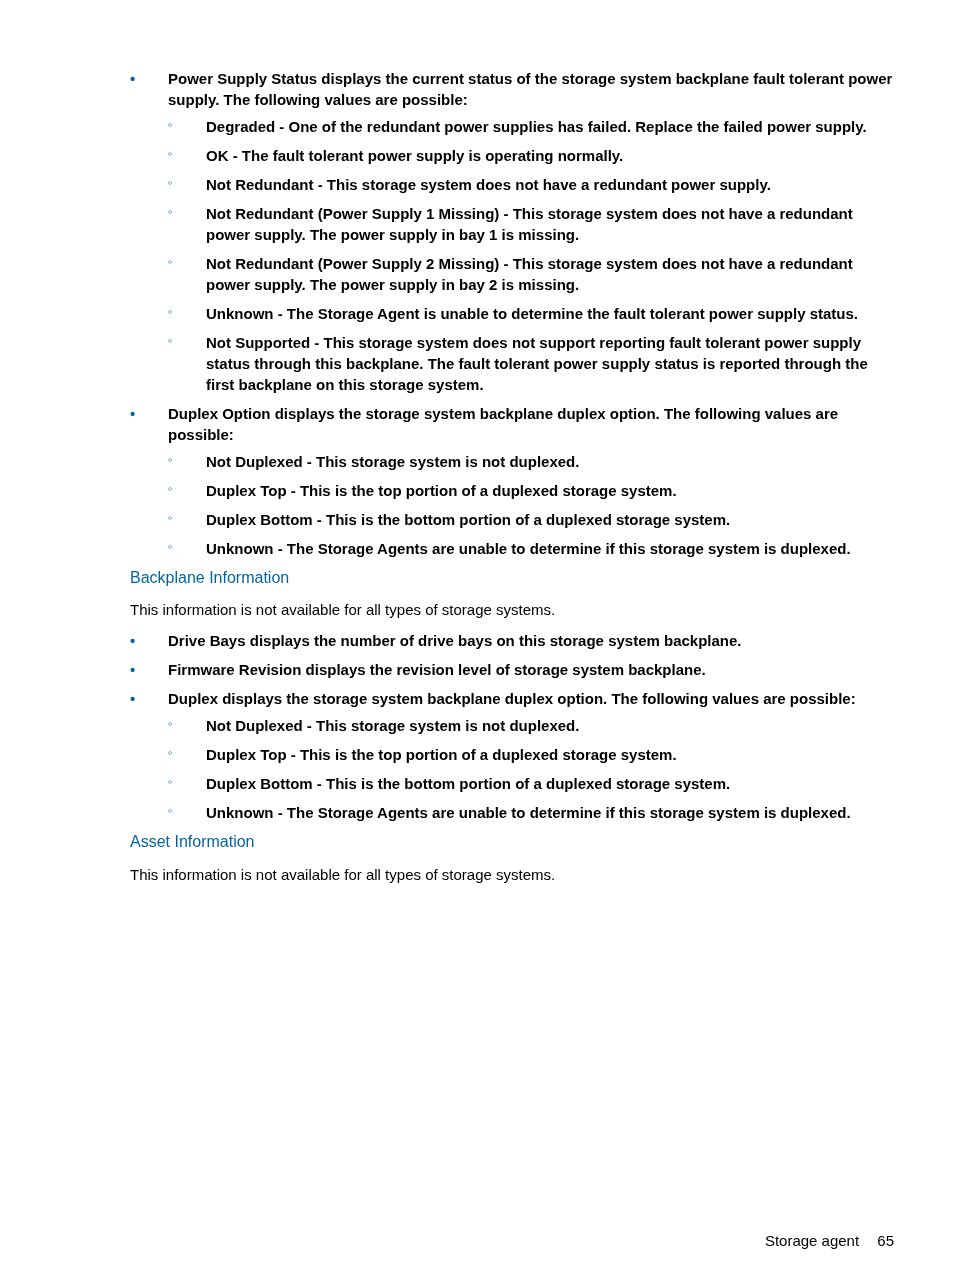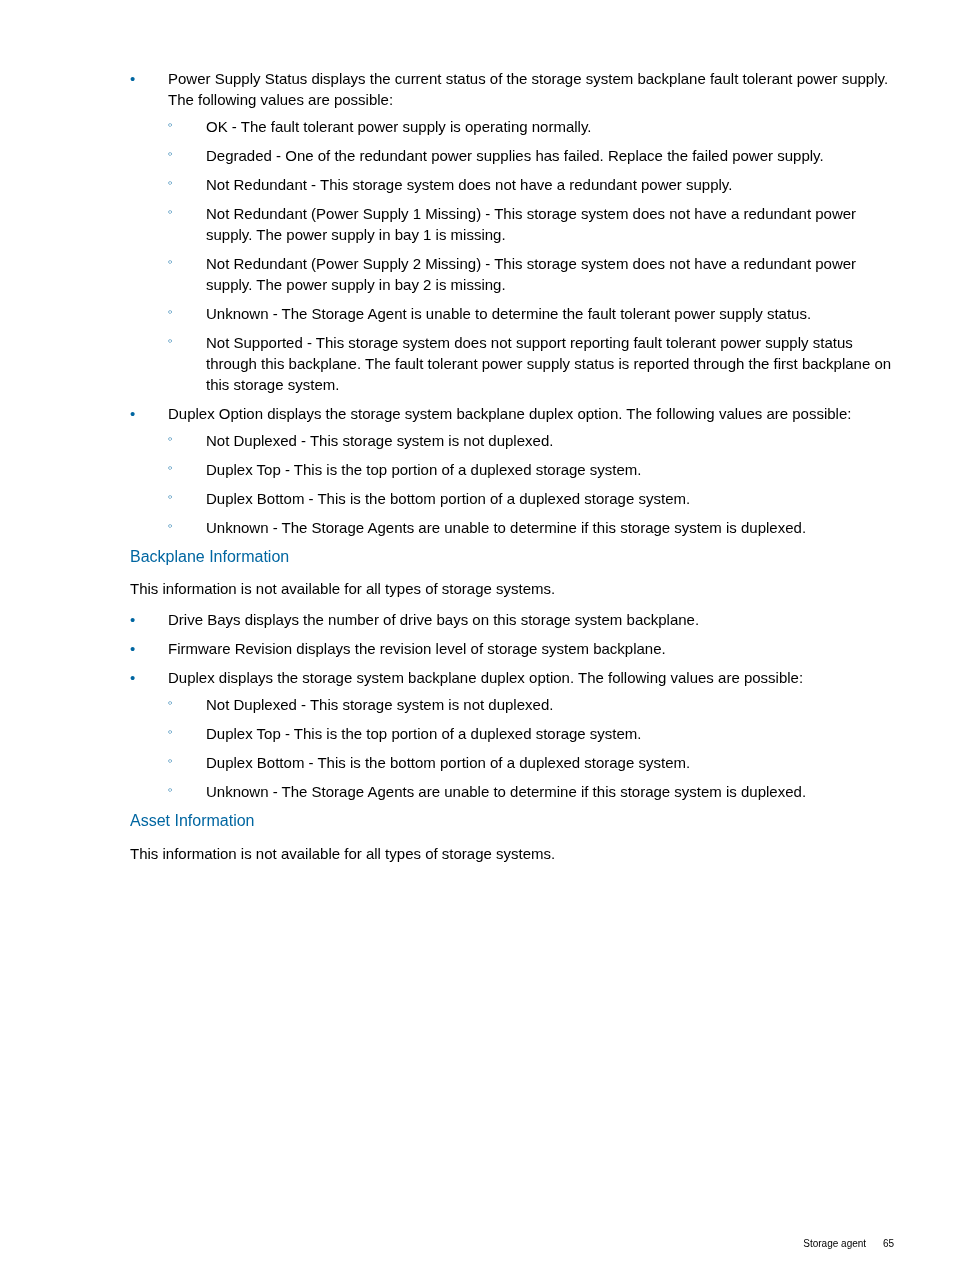--- a/index.html
+++ b/index.html
@@ -18,20 +18,21 @@
       position: relative;
       line-height: 1.4;
     }
     .content {
       padding-left: 70px;
     }
     ul.level1 {
       list-style: none;
       margin: 0;
       padding: 0;
+      font-weight: bold;
     }
     ul.level1 > li {
       position: relative;
       padding-left: 38px;
       margin-bottom: 8px;
     }
     ul.level1 > li::before {
       content: "•";
       position: absolute;
       left: 0;
@@ -64,35 +65,35 @@
       margin-top: 0;
       margin-bottom: 10px;
     }
     .section-intro {
       margin-bottom: 10px;
     }
     .footer {
       position: absolute;
       bottom: 20px;
       right: 60px;
-      font-size: 10px;
+      font-size: 15px;
     }
     .footer-page {
       margin-left: 14px;
     }
   </style>
 </head>
 <body>
 
 <div class="content">
 
   <ul class="level1" id="section1-list">
       <li><span>Power Supply Status displays the current status of the storage system backplane fault tolerant power supply. The following values are possible:</span><ul class="level2">
+          <li>Degraded - One of the redundant power supplies has failed. Replace the failed power supply.</li>
           <li>OK - The fault tolerant power supply is operating normally.</li>
-          <li>Degraded - One of the redundant power supplies has failed. Replace the failed power supply.</li>
           <li>Not Redundant - This storage system does not have a redundant power supply.</li>
           <li>Not Redundant (Power Supply 1 Missing) - This storage system does not have a redundant power supply. The power supply in bay 1 is missing.</li>
           <li>Not Redundant (Power Supply 2 Missing) - This storage system does not have a redundant power supply. The power supply in bay 2 is missing.</li>
           <li>Unknown - The Storage Agent is unable to determine the fault tolerant power supply status.</li>
           <li>Not Supported - This storage system does not support reporting fault tolerant power supply status through this backplane. The fault tolerant power supply status is reported through the first backplane on this storage system.</li>
         </ul></li>
       <li><span>Duplex Option displays the storage system backplane duplex option. The following values are possible:</span><ul class="level2">
           <li>Not Duplexed - This storage system is not duplexed.</li>
           <li>Duplex Top - This is the top portion of a duplexed storage system.</li>
           <li>Duplex Bottom - This is the bottom portion of a duplexed storage system.</li>

